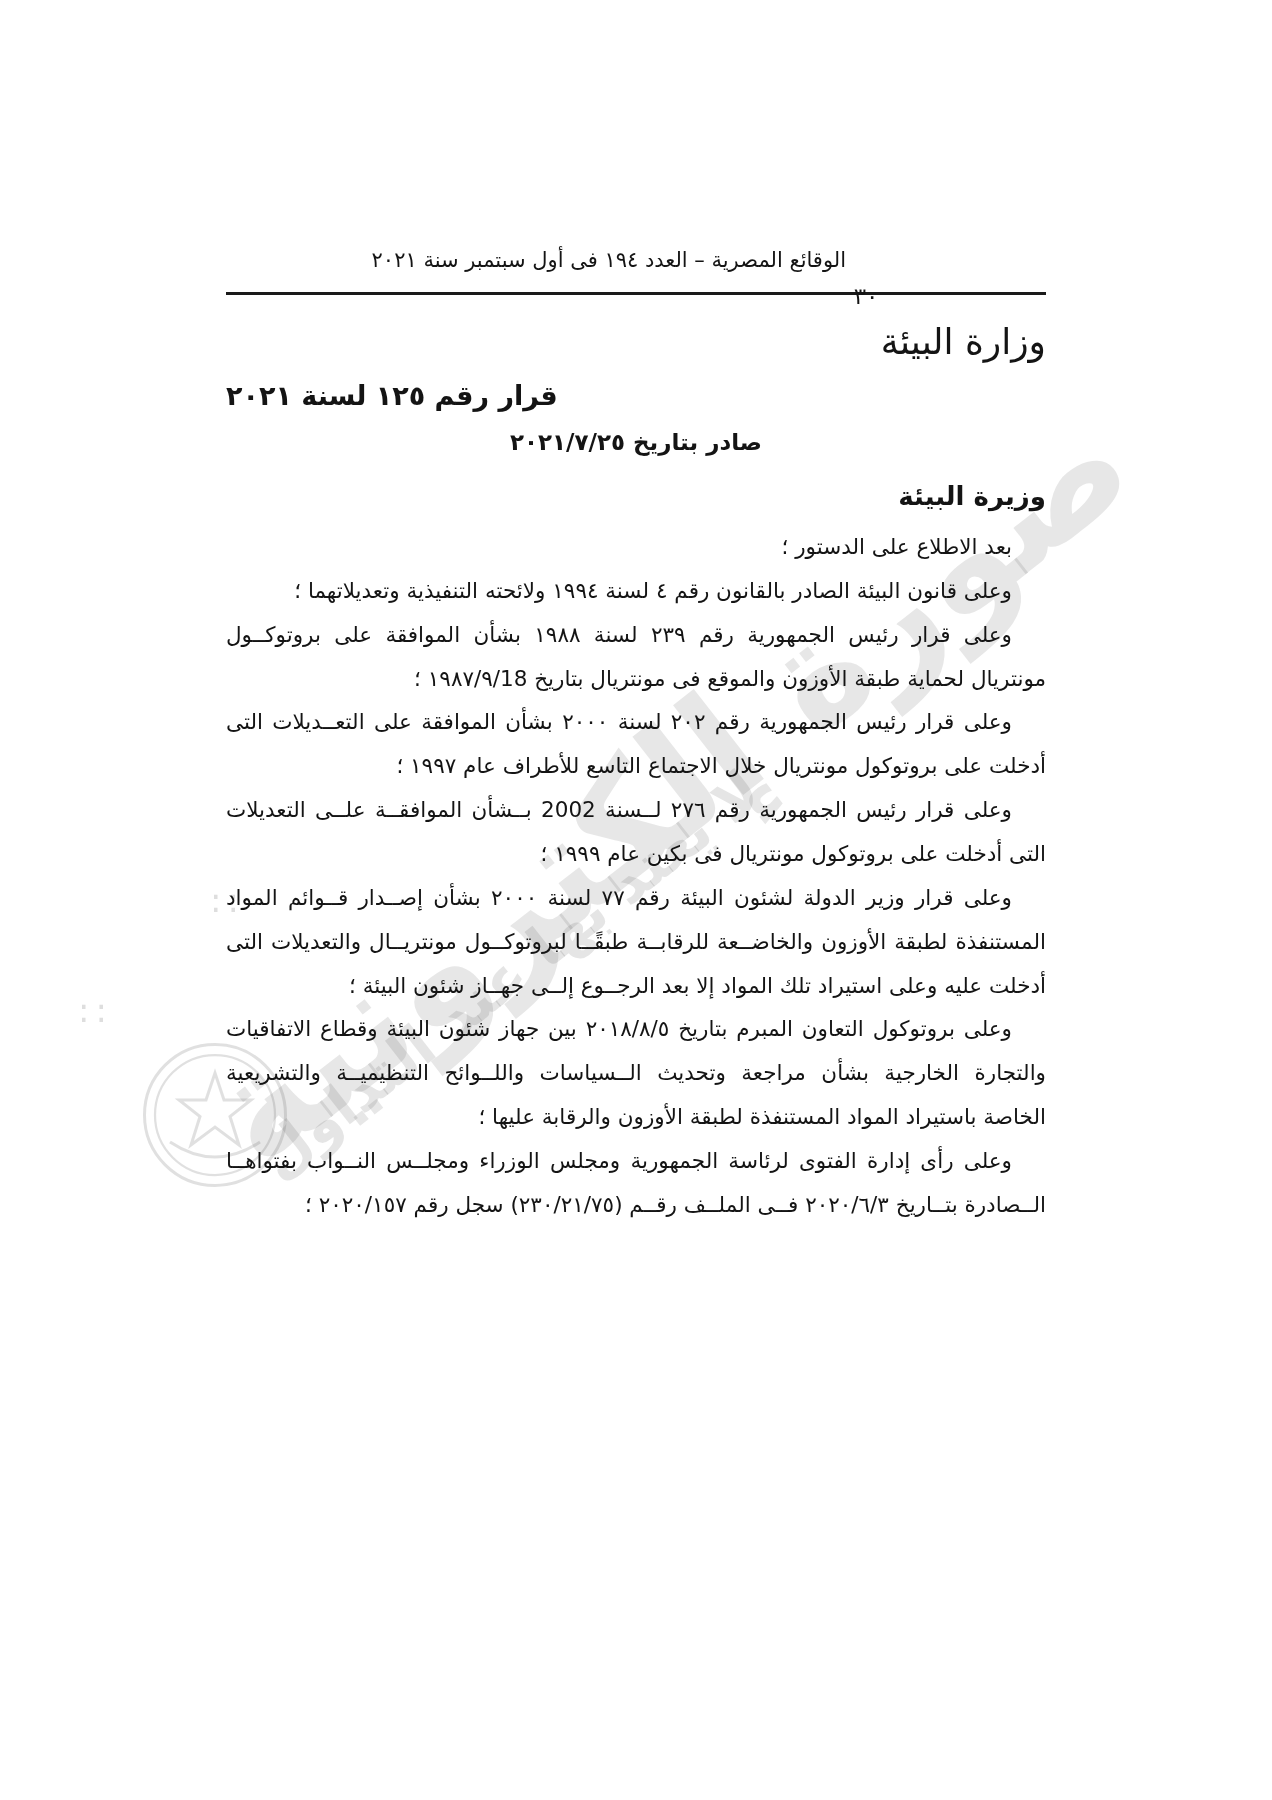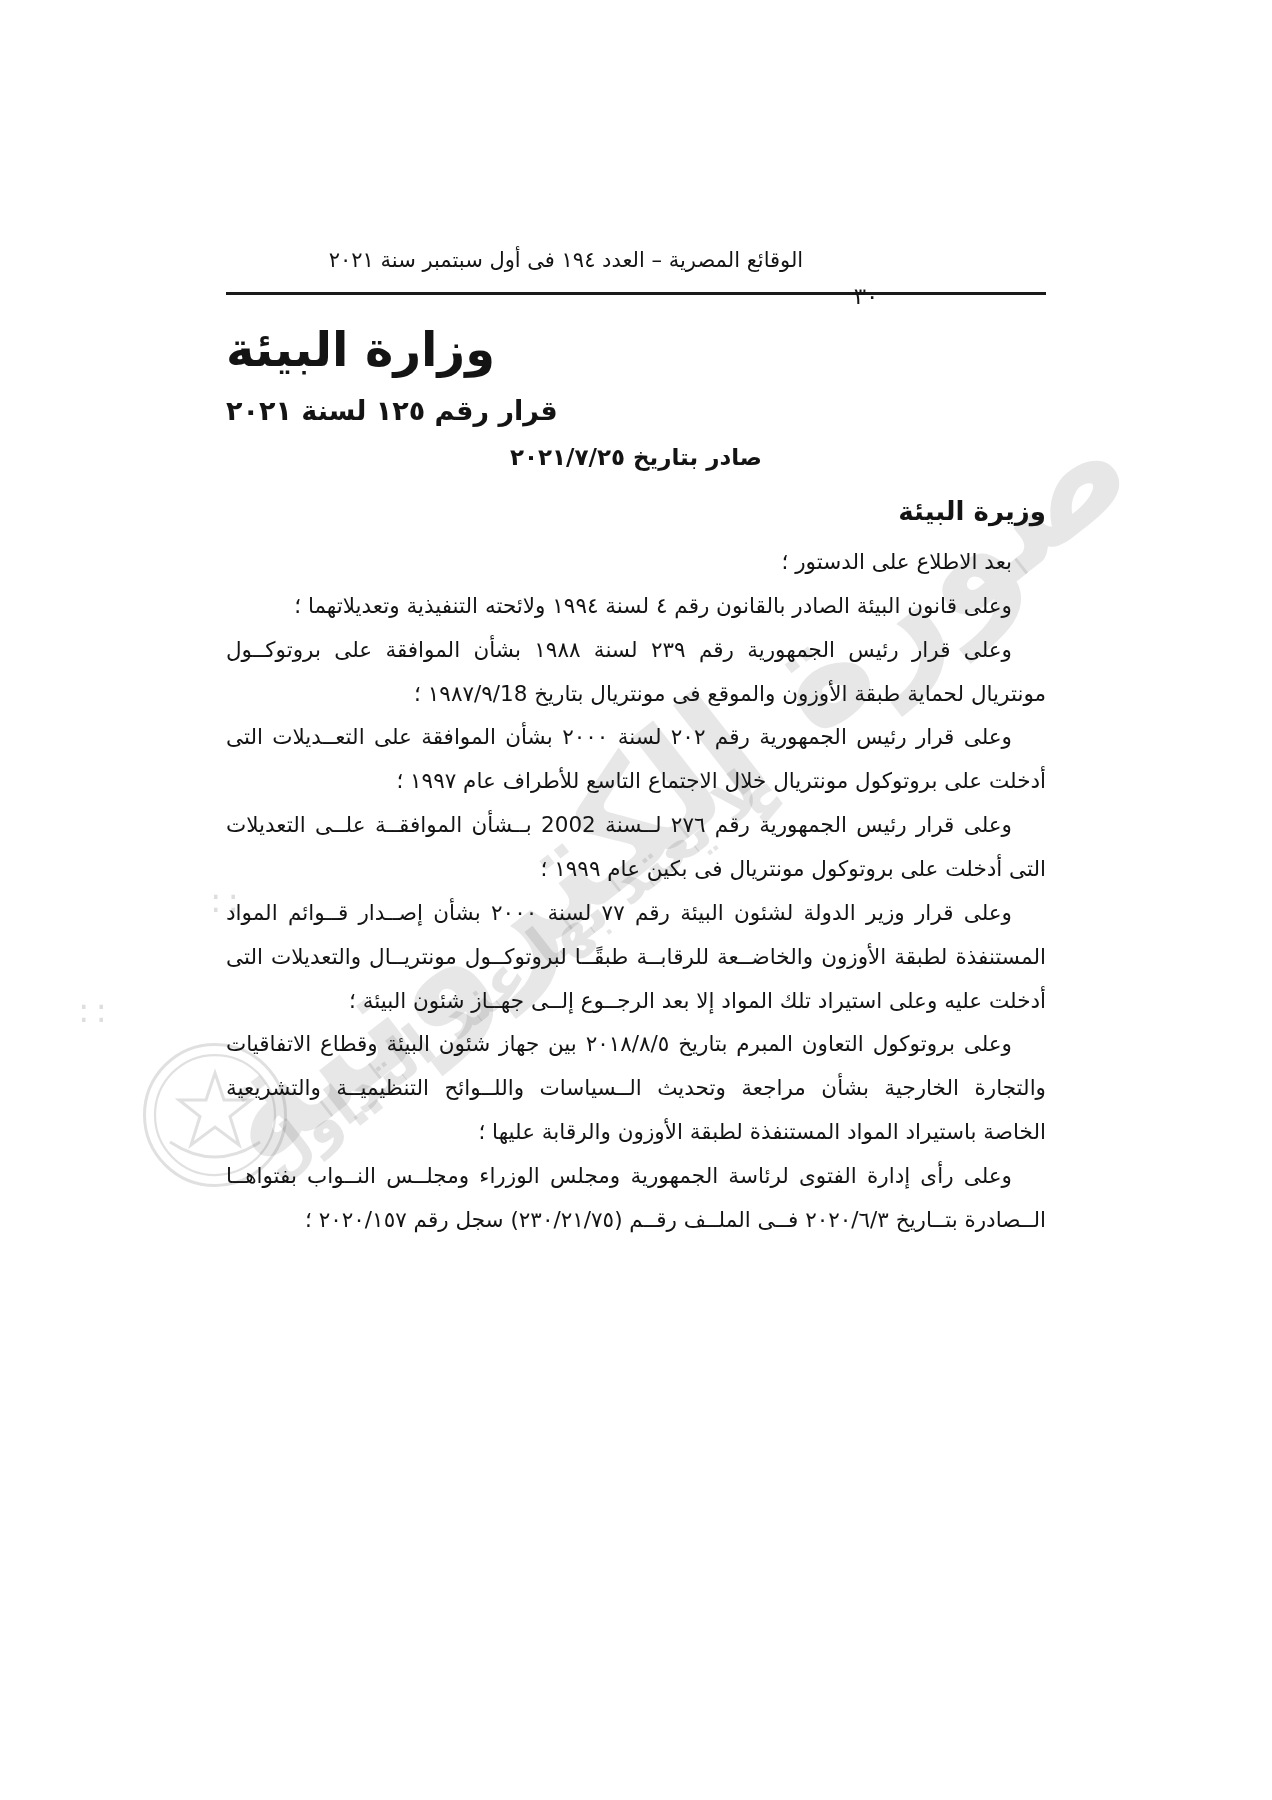--- a/index.html
+++ b/index.html
@@ -31,26 +31,26 @@
     opacity:0.16;
   }
   .wm-dots{position:absolute;color:rgba(70,70,70,0.18);font-size:34px;letter-spacing:6px;}
   .wm-dots-a{left:78px;top:990px;}
   .wm-dots-b{left:210px;top:880px;}
 
   
   .content{position:absolute;top:244px;right:226px;width:820px;z-index:2;}
 
   .header{position:relative;height:44px;font-size:21px;}
-  .header-title{position:absolute;left:60px;width:560px;top:4px;text-align:center;}
+  .header-title{position:absolute;left:60px;width:560px;top:4px;text-align:right;}
   .header-page-num{position:absolute;left:610px;top:2px;width:60px;text-align:center;font-size:23px;margin-top:37px;}
 
   .rule{height:3px;background:#1a1a1a;margin-top:4px;}
 
-  .doc-ministry{font-size:48px;font-weight:bold;text-align:left;margin-top:26px;}
+  .doc-ministry{font-size:36px;font-weight:normal;text-align:right;margin-top:26px;}
   .doc-decree{font-size:27px;font-weight:bold;text-align:left;margin-top:18px;}
   .doc-issued{font-size:23px;font-weight:bold;text-align:center;margin-top:18px;letter-spacing:1px;}
   .doc-authority{font-size:26px;font-weight:bold;margin-top:26px;}
 
   .body-block{margin-top:14px;}
   .body-block p{
     margin:0;
     font-size:21.5px;
     line-height:2.04;
     text-align:justify;

